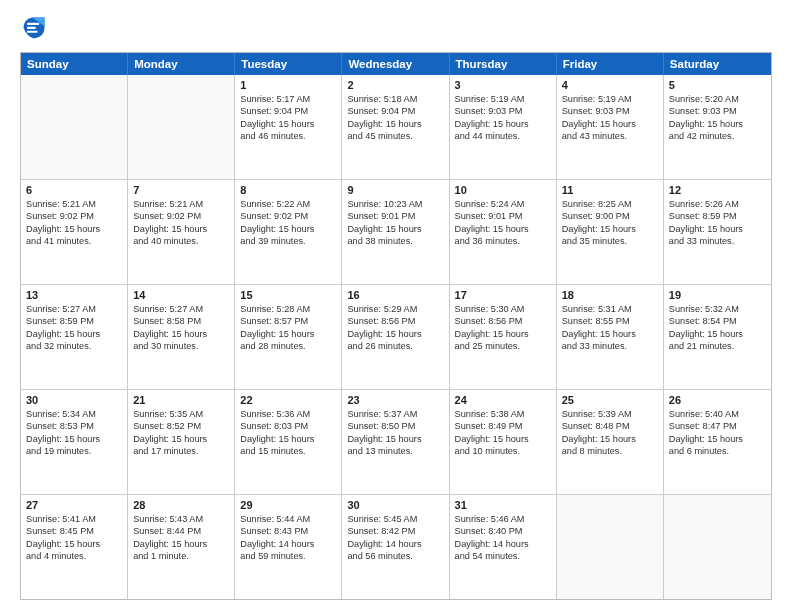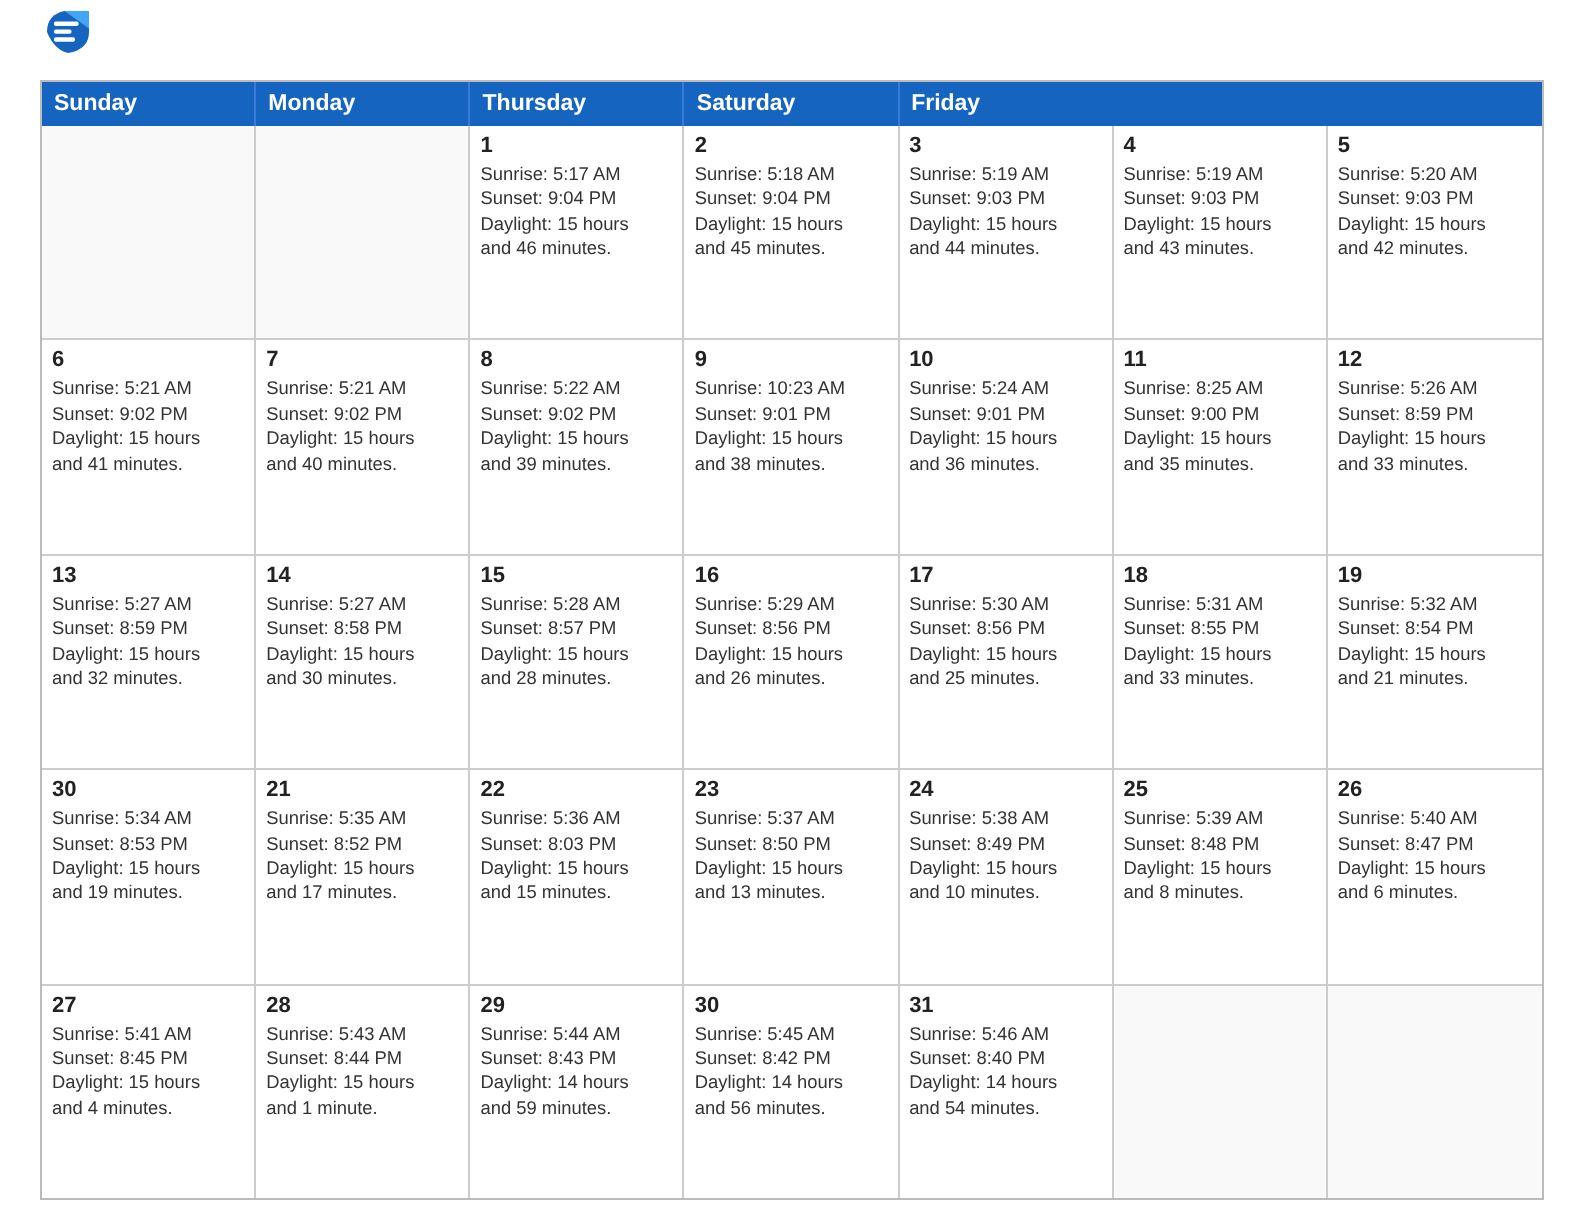--- a/index.html
+++ b/index.html
@@ -6,21 +6,21 @@
     body {
       font-family: Arial, sans-serif;
       background: #fff;
       width: 792px;
       height: 612px;
       overflow: hidden;
     }
     .page {
       width: 792px;
       height: 612px;
-      padding: 2px 20px 12px 20px;
+      padding: 14px 20px 12px 20px;
       display: flex;
       flex-direction: column;
     }
     .header {
       display: flex;
       justify-content: space-between;
       align-items: flex-start;
       margin-bottom: 10px;
     }
     .logo {
@@ -132,23 +132,25 @@
     <div class="title-block">
       <div class="month-year"></div>
       <div class="location"></div>
     </div>
   </div>
 
   <div class="calendar">
     <div class="cal-header">
     <div class="cal-header-cell">Sunday</div>
         <div class="cal-header-cell">Monday</div>
+        <div class="cal-header-cell">Tuesday</div>
+        <div class="cal-header-cell">Wednesday</div>
         <div class="cal-header-cell">Thursday</div>
+        <div class="cal-header-cell">Friday</div>
         <div class="cal-header-cell">Saturday</div>
-        <div class="cal-header-cell">Friday</div>
       </div>
     <div class="cal-body">
     <div class="cal-row">
           <div class="cal-cell empty"></div>
           <div class="cal-cell empty"></div>
           <div class="cal-cell">
             <span class="day-num">1</span>
             <span class="cell-line">Sunrise: 5:17 AM</span>
             <span class="cell-line">Sunset: 9:04 PM</span>
             <span class="cell-line">Daylight: 15 hours</span>

